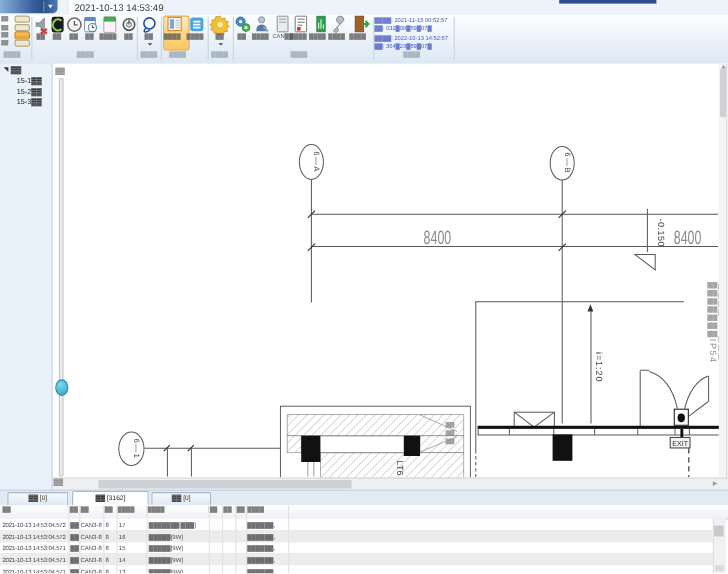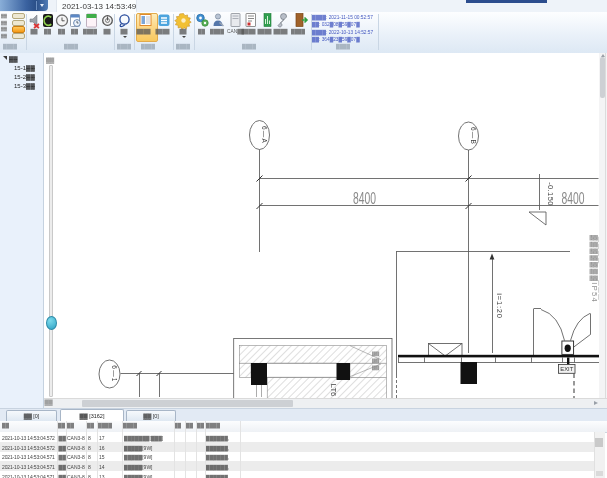--- a/index.html
+++ b/index.html
@@ -11,21 +11,21 @@
 .sep{position:absolute;width:1px;background:#c9d6e4;top:14px;height:36px;}
 </style>
 </head>
 <body>
 
 <div class="abs" style="left:0;top:0;width:607px;height:12px;background:#eef3f9;border-bottom:1px solid #d7e0ea;"></div>
 <div class="abs" style="left:0;top:0;width:48px;height:10.5px;background:linear-gradient(90deg,#89aed8,#3a62a0 55%,#2a4f88 75%,#507bb4);border-radius:0 0 4px 0;"></div>
 <div class="abs" style="left:36px;top:0.5px;width:1px;height:9px;background:#6c8fc0;"></div>
 <div class="abs" style="left:40px;top:3.5px;width:0;height:0;border-left:2.8px solid transparent;border-right:2.8px solid transparent;border-top:3.2px solid #e8f0fa;"></div>
 <div class="abs" style="left:56px;top:0;width:79px;height:11.5px;background:#fbfdfe;border:1px solid #e0e6ee;border-top:0;"></div>
-<div class="abs" style="left:62px;top:1.5px;font-size:8px;color:#3a3a3a;">2021-03-13 14:53:49</div>
+<div class="abs" style="left:62px;top:1.5px;font-size:8px;color:#3a3a3a;">2021-10-13 14:53:49</div>
 <div class="abs" style="left:466px;top:0;width:81px;height:2.5px;background:#2c4d8e;"></div>
 
 <div class="abs" id="ribbon" style="left:0;top:12px;width:607px;height:41px;background:linear-gradient(#fdfeff,#eaf1f9 55%,#dde8f4);border-bottom:1px solid #c2d1e0;">
 </div>
 
 <div class="sep" style="left:26px;"></div>
 <div class="sep" style="left:114px;"></div>
 <div class="sep" style="left:134px;"></div>
 <div class="sep" style="left:173px;"></div>
 <div class="sep" style="left:194px;"></div>

